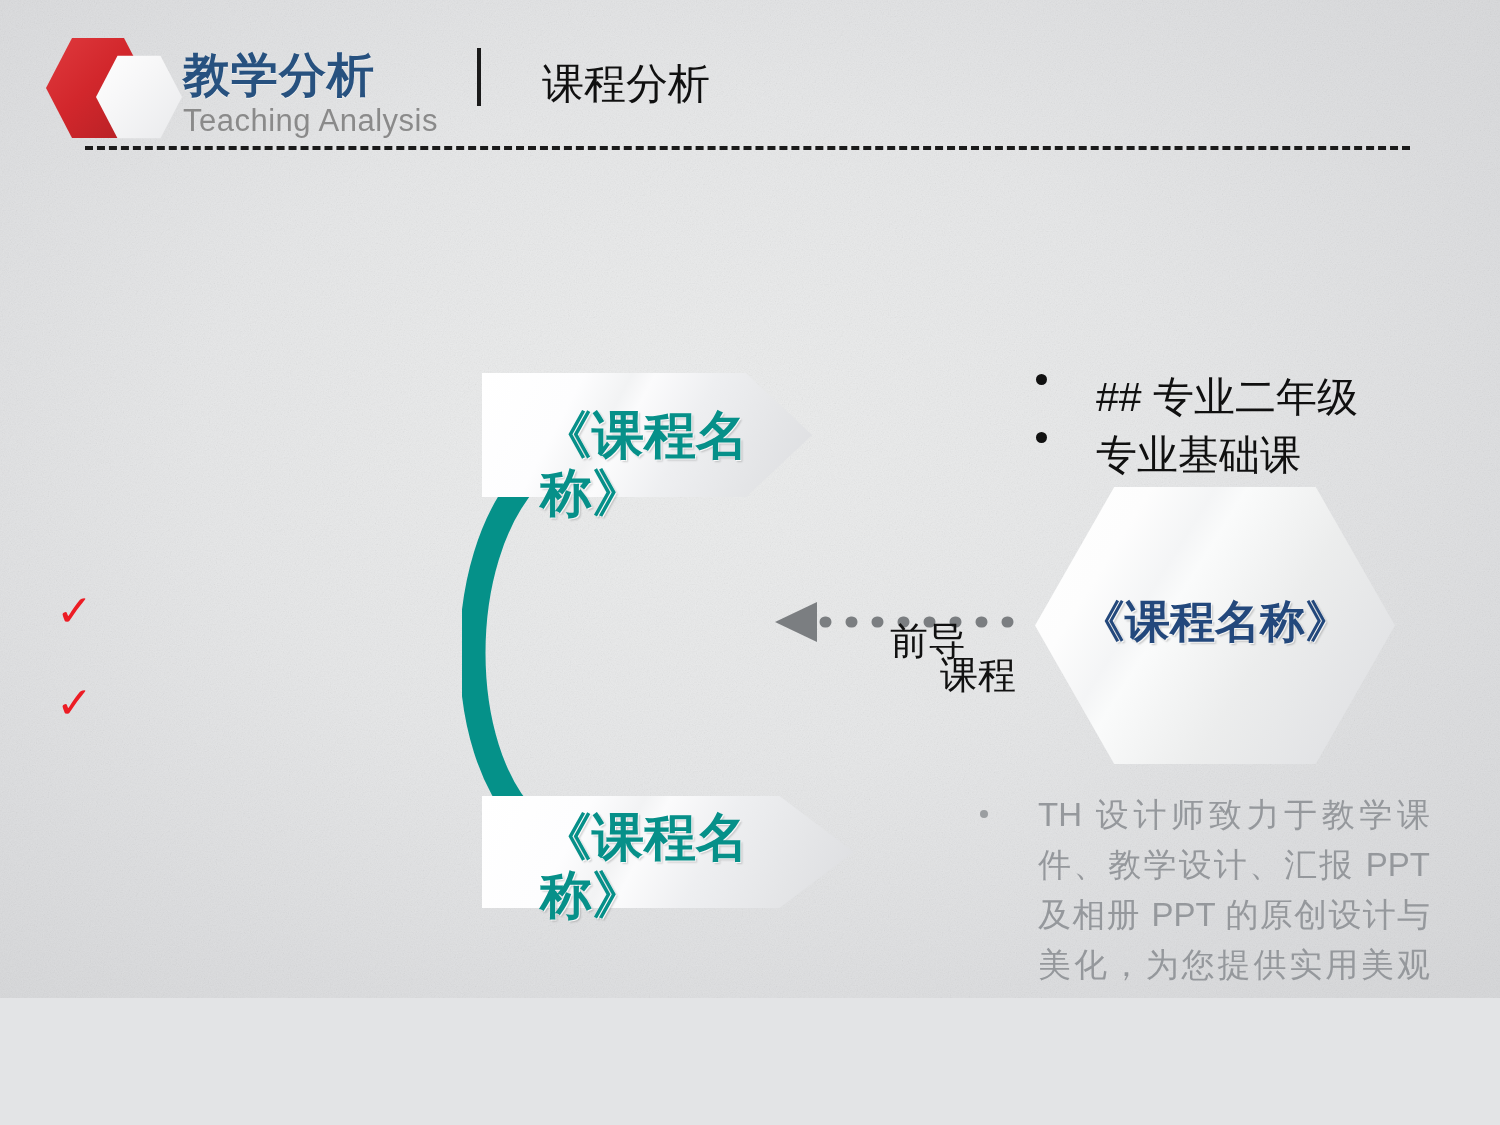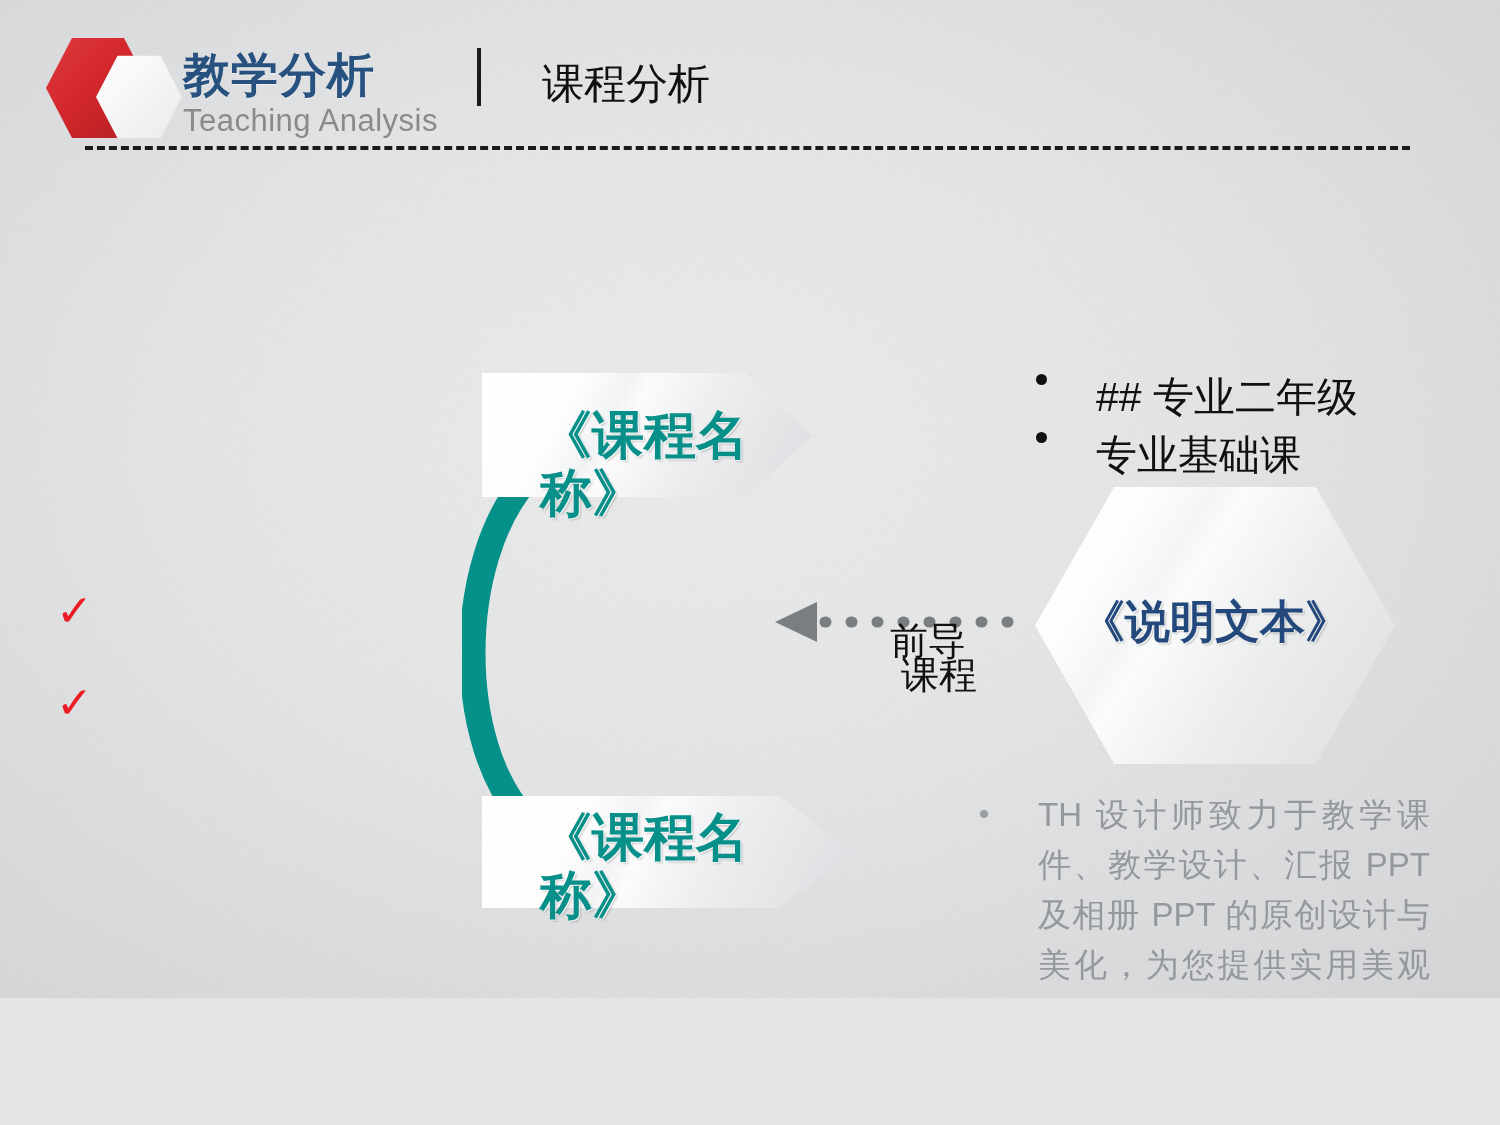--- a/index.html
+++ b/index.html
@@ -139,21 +139,21 @@
     text-shadow: 1px 1px 0 rgba(255,255,255,.8), 2px 2px 2px rgba(0,0,0,.2);
     white-space: nowrap;
   }
 
   
   .dotted-arrow { position: absolute; left: 775px; top: 600px; width: 260px; height: 44px; }
   .ar-label {
     position: absolute; font-size: 38px; color: #111; white-space: nowrap;
   }
   #ar-label-1 { left: 890px; top: 616px; }
-  #ar-label-2 { left: 901px; top: 650px; text-align: center; }
+  #ar-label-2 { left: 940px; top: 650px; text-align: center; }
 
   
   .note { position: absolute; left: 960px; top: 790px; width: 470px; }
   .note-dot {
     position: absolute; left: 20px; top: 20px;
     width: 8px; height: 8px; border-radius: 50%; background: #9b9ea1;
   }
   .note-text {
     position: absolute; left: 78px; top: 0; width: 392px;
     font-size: 33px; line-height: 1.52; color: #95989c;
@@ -222,21 +222,21 @@
       <span class="b-dot"></span>
       <span class="b-text">##  专业二年级</span>
     </div>
     <div class="b-row">
       <span class="b-dot"></span>
       <span class="b-text">专业基础课</span>
     </div>
   </div>
 
   <div class="hexcard"></div>
-  <div class="hexcard-label">《说明文本》</div>
+  <div class="hexcard-label">《课程名称》</div>
 
   <svg class="dotted-arrow" viewBox="0 0 260 44">
     <polygon points="0,22 42,2 42,42" fill="#7b7e81"></polygon>
     <line x1="50" y1="22" x2="258" y2="22" stroke="#7b7e81" stroke-width="11" stroke-linecap="round" stroke-dasharray="1 25"></line>
   </svg>
   <div class="ar-label" id="ar-label-1">前导</div>
   <div class="ar-label" id="ar-label-2">课程</div>
 
   <div class="note">
     <span class="note-dot"></span>

